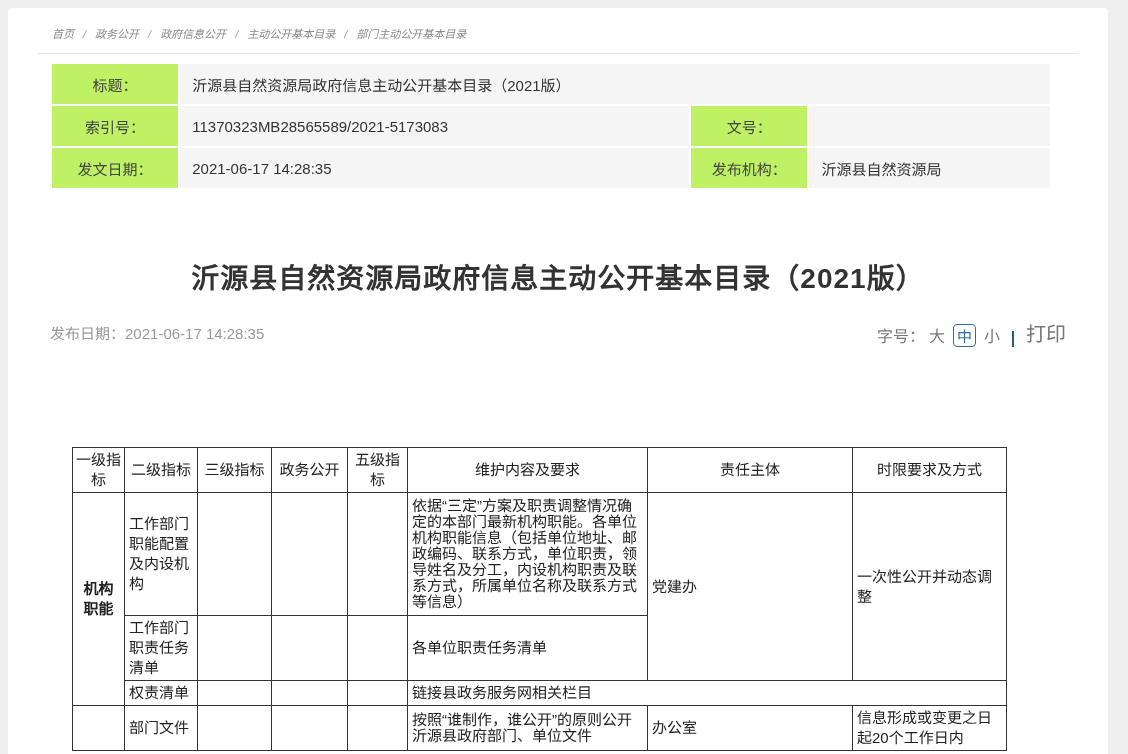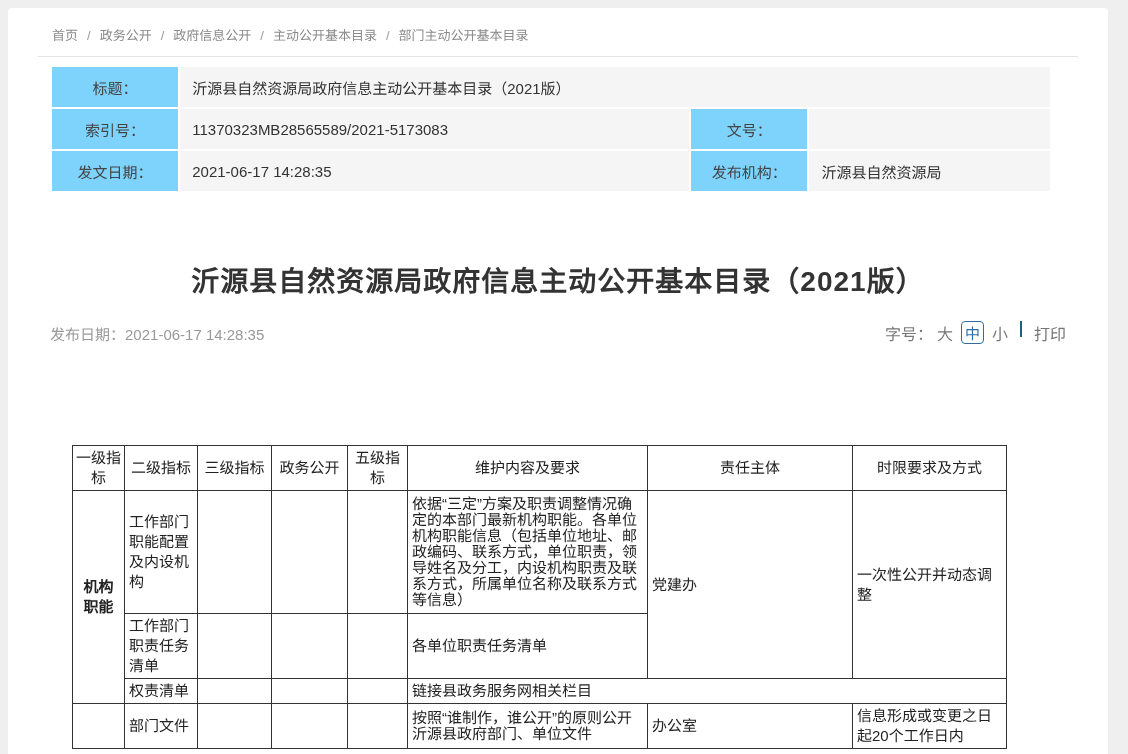--- a/index.html
+++ b/index.html
@@ -14,23 +14,24 @@
     width: 1100px;
     min-height: 746px;
     background: #ffffff;
     border-radius: 4px 4px 0 0;
     box-sizing: border-box;
     padding: 0 30px;
   }
   
   .breadcrumb {
     padding: 17px 14px 12px 14px;
-    font-size: 13px;
+    font-size: 11px;
     color: #8a8a8a;
     border-bottom: 1px solid #e6e6e6;
+    font-style: italic;
   }
   .breadcrumb a {
     color: #8a8a8a;
     text-decoration: none;
     cursor: pointer;
   }
   .breadcrumb .sep {
     color: #9a9a9a;
     margin: 0 9px;
   }
@@ -42,21 +43,21 @@
     width: 1002px;
     table-layout: fixed;
     font-size: 15px;
     color: #333;
   }
   .meta-table td {
     height: 38px;
     vertical-align: middle;
   }
   .meta-table td.m-label {
-    background: #7dd3fc;
+    background: #bef264;
     text-align: center;
     color: #444;
   }
   .meta-table td.m-value {
     background: #f5f5f5;
     padding-left: 12px;
   }
   
   .article-title {
     margin: 66px 0 0 0;
@@ -69,21 +70,21 @@
   .article-meta {
     margin: 22px 12px 8px 12px;
     display: flex;
     justify-content: space-between;
     align-items: center;
     font-size: 15px;
     color: #999;
   }
   .fontsize-tools {
     display: flex;
-    align-items: flex-start;
+    align-items: flex-end;
     color: #777;
     font-size: 16px;
   }
   .fs-option {
     cursor: pointer;
     margin: 0 4px;
     color: #777;
   }
   .fs-option.selected {
     color: #2e6da4;
@@ -96,21 +97,21 @@
     font-size: 15px;
   }
   .fs-divider {
     display: inline-block;
     width: 2px; height: 16px;
     background: #17637e;
     margin: 0 12px 0 8px;
   }
   .print-btn {
     color: #777;
-    font-size: 16px;
+    font-size: 20px;
     cursor: pointer;
   }
   
   .catalog-wrap { margin-top: 100px; }
   .catalog-table {
     border-collapse: collapse;
     margin-left: 34px;
     width: 934px;
     table-layout: fixed;
     font-size: 15px;

